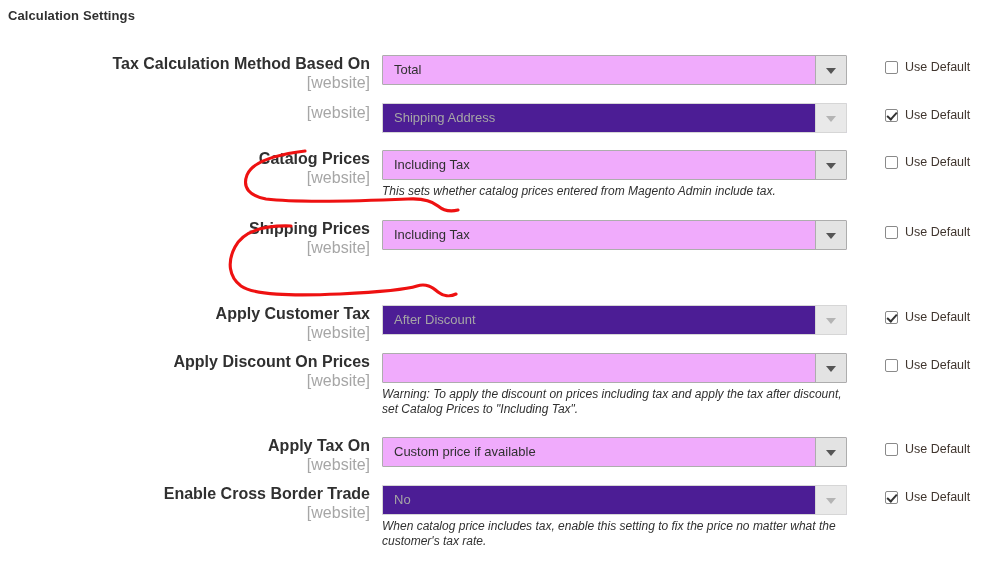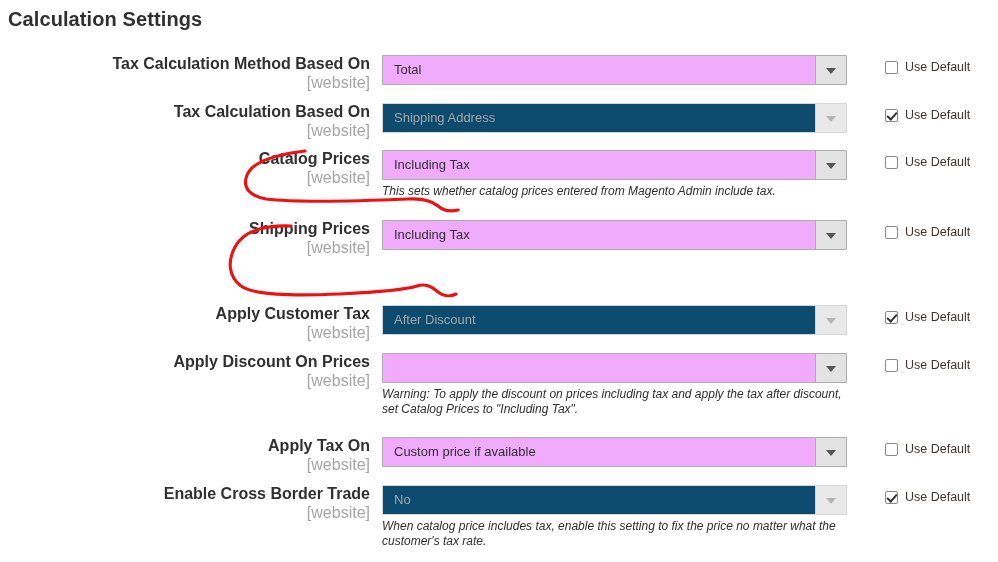--- a/index.html
+++ b/index.html
@@ -14,21 +14,21 @@
     color: #303030;
     overflow: hidden;
     position: relative;
   }
 
   
   .section-title {
     position: absolute;
     left: 8px;
     top: 8px;
-    font-size: 20px;
+    font-size: 13px;
     font-weight: bold;
     color: #303030;
     letter-spacing: 0.1px;
     white-space: nowrap;
   }
 
   
   .form {
     position: absolute;
     left: 0;
@@ -113,21 +113,21 @@
     width: 0;
     height: 0;
     border-left: 5px solid transparent;
     border-right: 5px solid transparent;
     border-top: 6px solid #555555;
   }
 
   
   .select.disabled {
     border-color: #d6d6d6;
-    background: #0c4a6e;
+    background: #4c1d95;
     padding-left: 29px;
   }
   .select.disabled .value {
     color: #a6a6a6;
   }
   .select.disabled .arrow-btn {
     background: #e9e9e9;
     border-left: 1px solid #d6d6d6;
   }
   .select.disabled .arrow-btn::after {
@@ -208,21 +208,20 @@
           <div class="arrow-btn"></div>
         </div>
       </div>
       <div class="use-default">
         <span class="cb"></span>
         <span class="cb-label">Use Default</span>
       </div>
     </div>
     <div class="row" style="position: absolute; top: 48px; left: 0px;">
       <div class="label-col">
-        <span class="label-main">Tax Calculation Based On</span>
         <span class="label-scope">[website]</span>
       </div>
       <div class="control-col">
         <div class="select disabled">
           <div class="value">Shipping Address</div>
           <div class="arrow-btn"></div>
         </div>
       </div>
       <div class="use-default">
         <span class="cb checked"></span>

